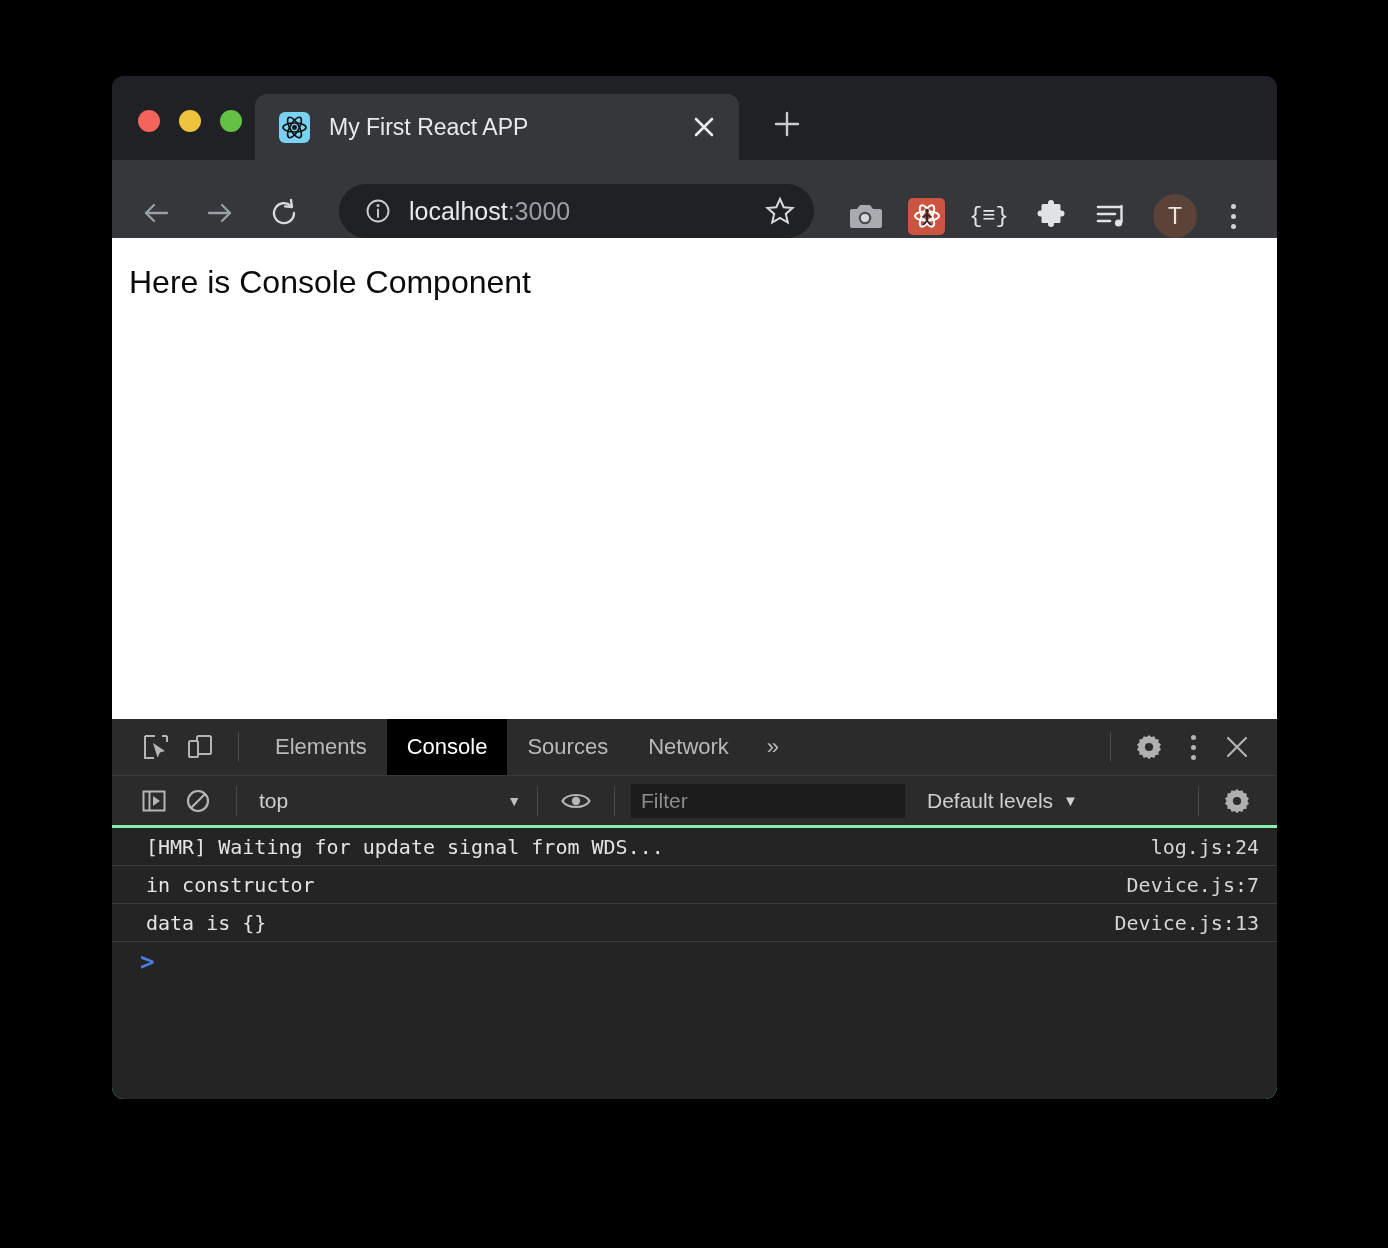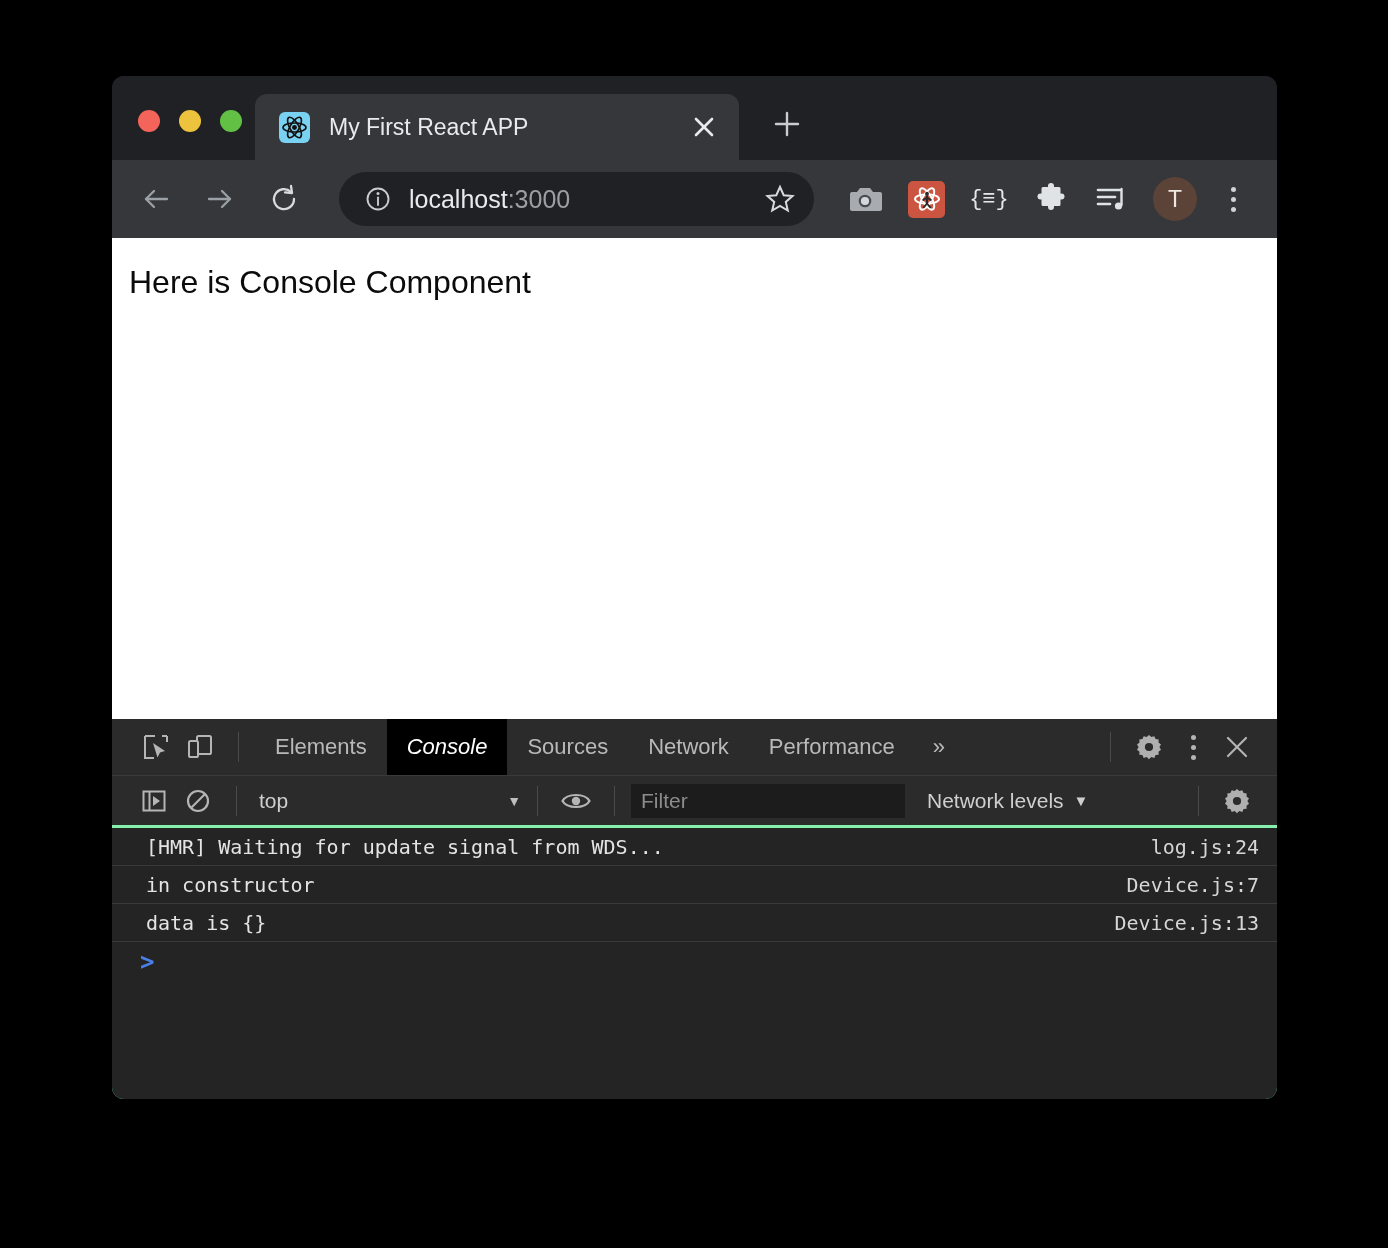--- a/index.html
+++ b/index.html
@@ -73,21 +73,21 @@
     width: 52px; height: 52px;
     margin: 0 0 10px 22px;
     display: flex; align-items: center; justify-content: center;
     color: #C9CCD0; font-size: 34px; font-weight: 300; line-height: 1;
   }
 
   
   .toolbar {
     height: 78px;
     background: #35373A;
-    display: flex; align-items: center;
+    display: flex; align-items: flex-end;
     padding: 0 24px 0 22px;
     gap: 7px;
   }
   .nav-btn {
     width: 50px; height: 50px; margin-right: 14px;
     display: flex; align-items: center; justify-content: center;
     color: #BDC1C6;
   }
   .omnibox {
     flex: 0 0 auto;
@@ -161,21 +161,21 @@
   }
   .vsep { width: 1px; height: 30px; background: #4A4A4A; margin: 0 16px; }
   .dt-tabs { display: flex; align-items: center; height: 100%; }
   .dt-tab {
     height: 100%;
     display: flex; align-items: center;
     padding: 0 20px;
     color: #B9B9B9;
     font-size: 22px;
   }
-  .dt-tab.active { background: #000000; color: #FFFFFF; font-style: italic; }
+  .dt-tab.active { background: #000000; color: #FFFFFF; }
   .dt-more { color: #B9B9B9; font-size: 22px; padding: 0 18px; }
   .dt-right { margin-left: auto; display: flex; align-items: center; padding-right: 18px; }
 
   .dt-filterbar {
     height: 52px;
     background: #2B2B2B;
     border-bottom: 3px solid #86efac;
     display: flex; align-items: center;
     padding-left: 20px;
   }
@@ -364,21 +364,20 @@
             <rect x="11" y="3" width="14" height="18" rx="1.6" fill="none" stroke="#B5B5B5" stroke-width="2"></rect>
             <rect x="3" y="8" width="9" height="16" rx="1.6" fill="#2B2B2B" stroke="#B5B5B5" stroke-width="2"></rect>
           </svg>
         </span>
         <span class="vsep"></span>
         <div class="dt-tabs">
           <span class="dt-tab">Elements</span>
           <span class="dt-tab active">Console</span>
           <span class="dt-tab">Sources</span>
           <span class="dt-tab">Network</span>
-          <span class="dt-tab">Performance</span>
           <span class="dt-more">»</span>
         </div>
         <div class="dt-right">
           <span class="vsep"></span>
           <span class="dt-icon-btn">
             <svg width="28" height="28" viewBox="0 0 28 28">
               <path d="M14 2 l2.3 2.1 3-.8 1.3 2.8 3.1.3 -.2 3.1 2.5 1.9 -1.6 2.7 1.6 2.7 -2.5 1.9 .2 3.1 -3.1 .3 -1.3 2.8 -3-.8 -2.3 2.1 -2.3-2.1 -3 .8 -1.3-2.8 -3.1-.3 .2-3.1 -2.5-1.9 1.6-2.7 -1.6-2.7 2.5-1.9 -.2-3.1 3.1-.3 1.3-2.8 3 .8 z" fill="#AFAFAF"></path>
               <circle cx="14" cy="14" r="4.1" fill="#2B2B2B"></circle>
             </svg>
           </span>
@@ -418,21 +417,21 @@
         <span class="vsep"></span>
         <span class="dt-icon-btn">
           <svg width="30" height="22" viewBox="0 0 30 22">
             <path d="M1.5 11 C6 3 24 3 28.5 11 C24 19 6 19 1.5 11 z" fill="none" stroke="#B5B5B5" stroke-width="2.2"></path>
             <circle cx="15" cy="11" r="4.2" fill="#B5B5B5"></circle>
           </svg>
         </span>
         <span class="vsep"></span>
         <input class="filter-input" placeholder="Filter" style="">
         <div class="levels">
-          <span>Network levels</span>
+          <span>Default levels</span>
           <span style="font-size:15px">▼</span>
         </div>
         <div class="dt-right">
           <span class="vsep"></span>
           <span class="dt-icon-btn">
             <svg width="28" height="28" viewBox="0 0 28 28">
               <path d="M14 2 l2.3 2.1 3-.8 1.3 2.8 3.1.3 -.2 3.1 2.5 1.9 -1.6 2.7 1.6 2.7 -2.5 1.9 .2 3.1 -3.1 .3 -1.3 2.8 -3-.8 -2.3 2.1 -2.3-2.1 -3 .8 -1.3-2.8 -3.1-.3 .2-3.1 -2.5-1.9 1.6-2.7 -1.6-2.7 2.5-1.9 -.2-3.1 3.1-.3 1.3-2.8 3 .8 z" fill="#AFAFAF"></path>
               <circle cx="14" cy="14" r="4.1" fill="#2B2B2B"></circle>
             </svg>
           </span>

